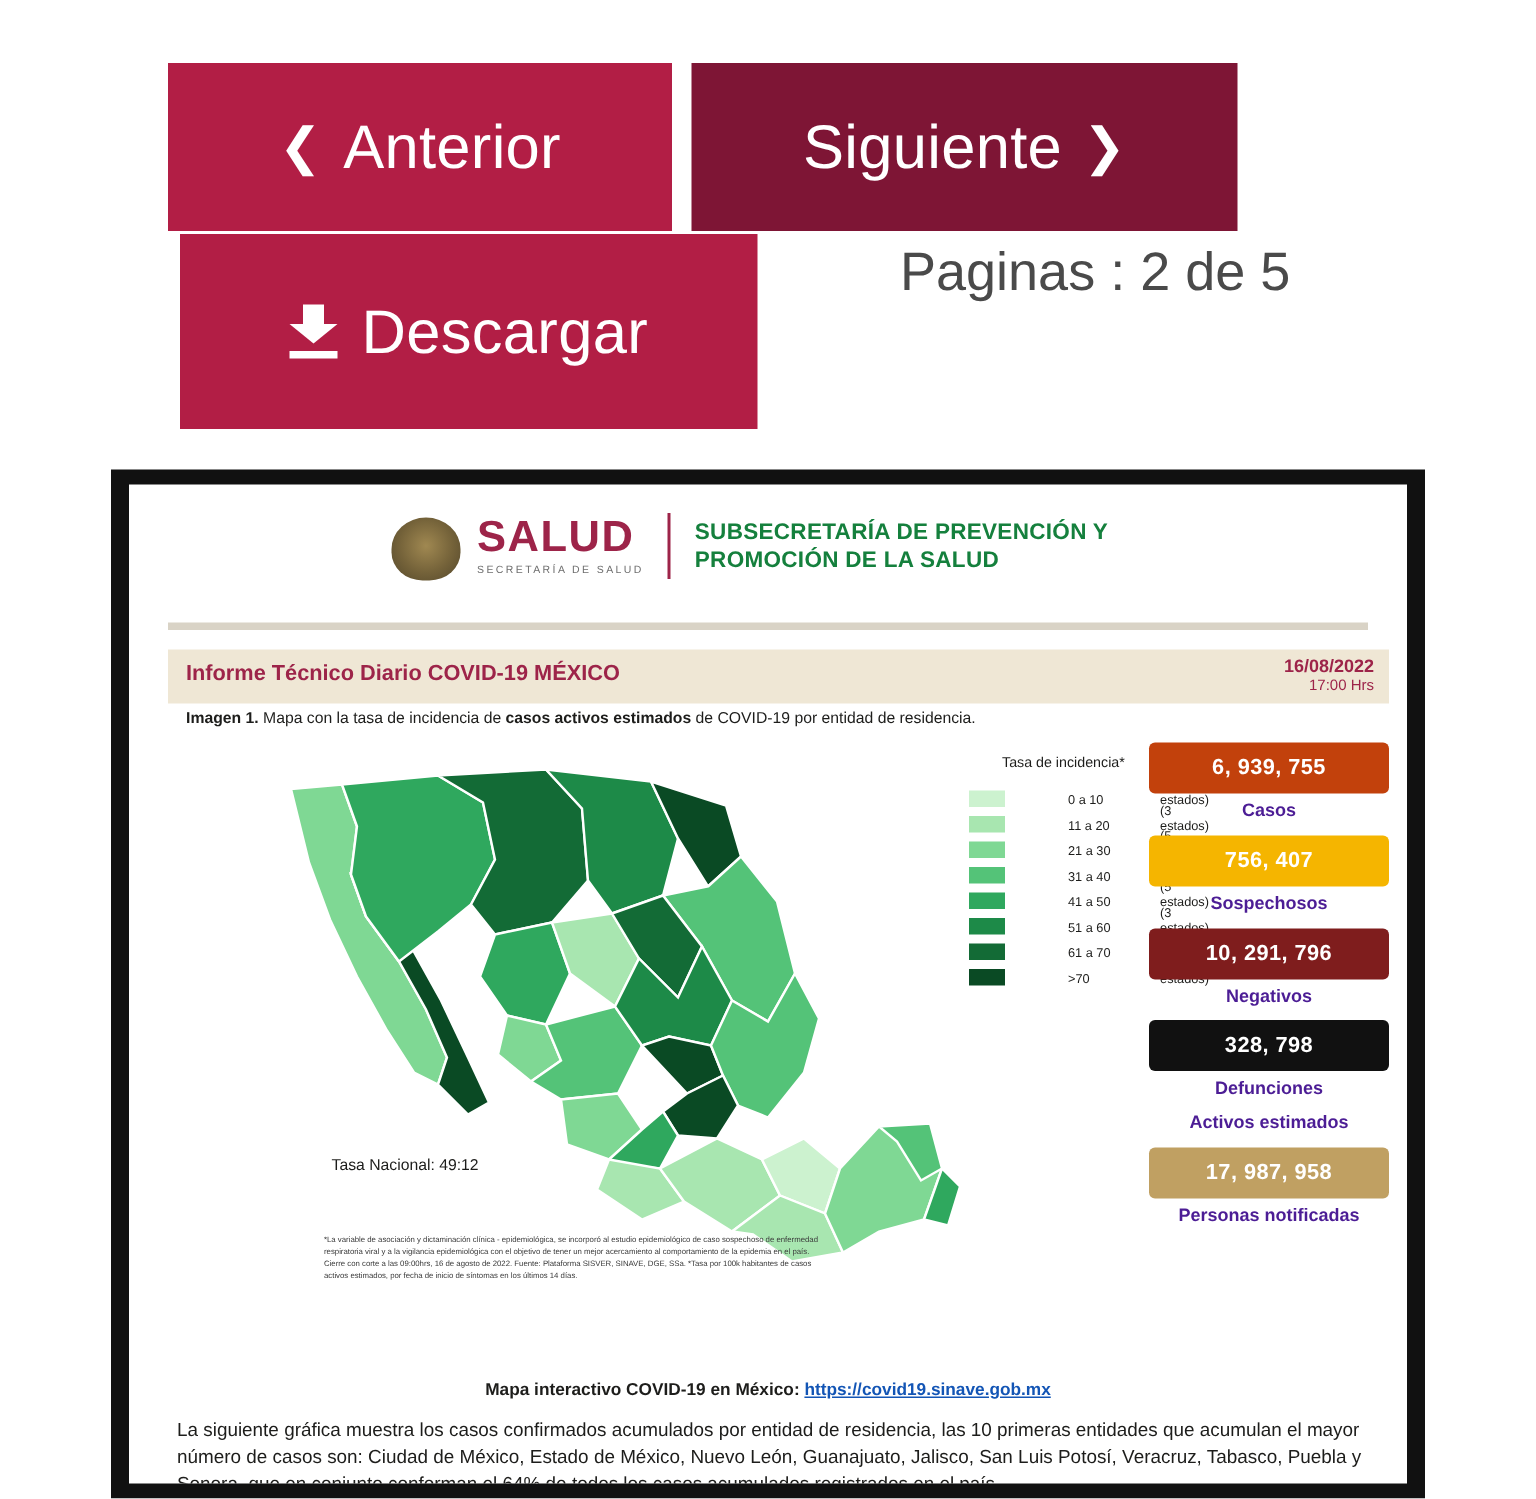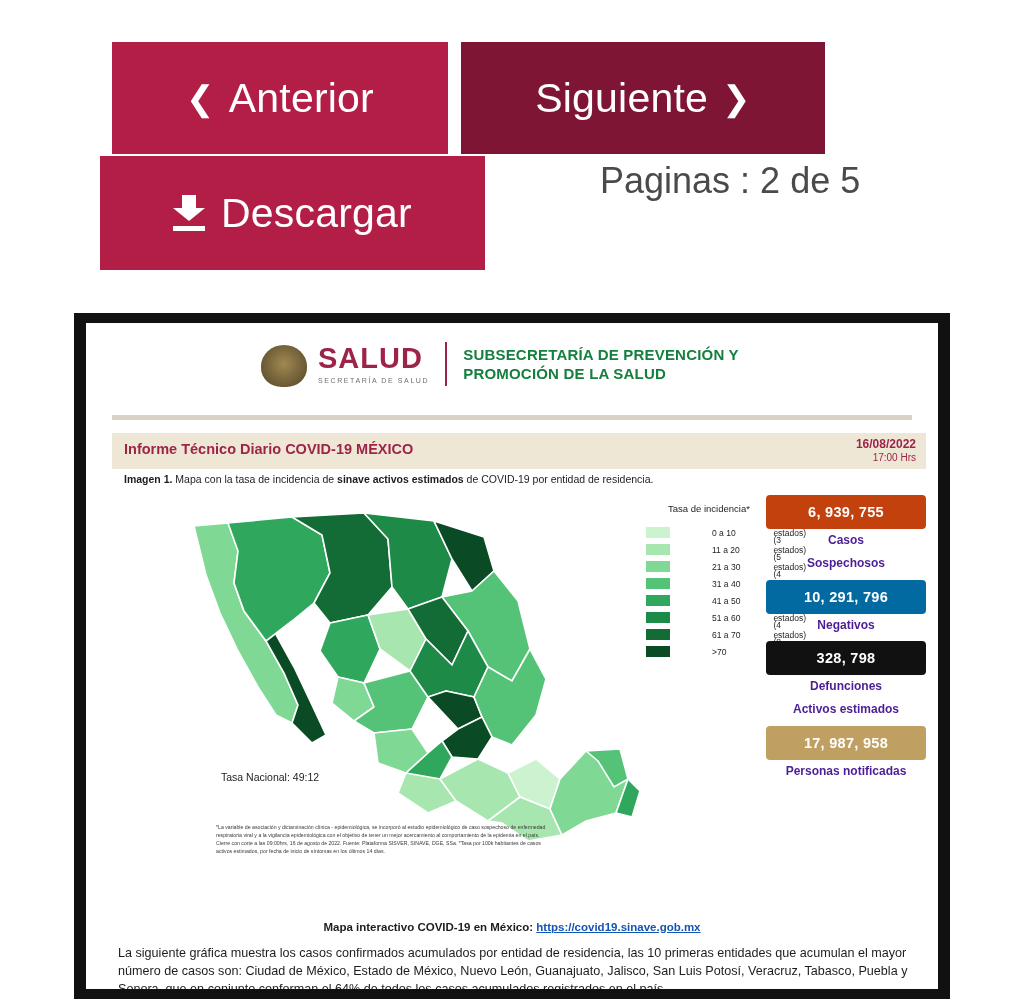--- a/index.html
+++ b/index.html
@@ -32,21 +32,21 @@
     left: 112px; top: 42px; width: 336px; height: 112px;
     background: #b21e45;
     font-size: 41px;
   }
   .btn-next {
     left: 461px; top: 42px; width: 364px; height: 112px;
     background: #7e1535;
     font-size: 41px;
   }
   .btn-download {
-    left: 100px; top: 156px; width: 385px; height: 114px;
+    left: 120px; top: 156px; width: 385px; height: 130px;
     background: #b21e45;
     font-size: 41px;
   }
   .chev { font-size: 34px; line-height: 1; display: inline-block; }
   .dl-icon { display: inline-block; width: 34px; height: 36px; position: relative; }
   .dl-icon::before {
     content: "";
     position: absolute; left: 9px; top: 0; width: 14px; height: 15px; background: #fff;
   }
   .dl-icon::after {
@@ -207,21 +207,21 @@
 
       <div class="band">
         <div class="band-title">Informe Técnico Diario COVID-19 MÉXICO</div>
         <div class="band-date">
           <div>16/08/2022</div>
           <div class="hrs">17:00 Hrs</div>
         </div>
       </div>
 
       <div class="imagen-line">
-        <b>Imagen 1.</b><span> Mapa con la tasa de incidencia de </span><b>sinave activos estimados</b><span> de COVID-19 por entidad de residencia.</span>
+        <b>Imagen 1.</b><span> Mapa con la tasa de incidencia de </span><b>casos activos estimados</b><span> de COVID-19 por entidad de residencia.</span>
       </div>
 
       <div class="map-area">
         <svg class="map-svg" viewBox="0 0 540 420">
 
           <path d="M78 35 L112 32 L122 60 L118 92 L128 120 L150 150 L168 182 L182 214 L176 232 L160 224 L142 196 L122 160 L104 122 L90 84 Z" fill="#7fd894" stroke="#ffffff" stroke-width="1.6"></path>
           <path d="M118 92 L128 120 L150 150 L168 182 L182 214 L176 232 L196 252 L210 244 L196 214 L178 176 L158 140 L142 106 Z" fill="#0a4a24" stroke="#ffffff" stroke-width="1.6"></path>
 
           <path d="M112 32 L176 26 L206 44 L214 82 L198 112 L176 130 L150 150 L128 120 L118 92 L122 60 Z" fill="#2fa85e" stroke="#ffffff" stroke-width="1.6"></path>
           <path d="M176 26 L248 22 L272 48 L276 96 L252 124 L214 132 L198 112 L214 82 L206 44 Z" fill="#136b36" stroke="#ffffff" stroke-width="1.6"></path>
@@ -303,23 +303,24 @@
           <span class="legend-swatch" style="background:#0a4a24"></span>
           <span class="legend-range">&gt;70</span>
           <span class="legend-count">(8 estados)</span>
         </div>
       </div>
 
       <div class="stats">
         <div class="stat-box" style="background:#c2410c">6, 939, 755</div>
         <div class="stat-label">Casos</div>
 
+        <div class="stat-box" style="background:#f5b500">756, 407</div>
         <div class="stat-label">Sospechosos</div>
 
-        <div class="stat-box" style="background:#0369a1">10, 291, 796</div>
+        <div class="stat-box" style="background:#7f1d1d">10, 291, 796</div>
         <div class="stat-label">Negativos</div>
 
         <div class="stat-box" style="background:#111111">328, 798</div>
         <div class="stat-label">Defunciones</div>
 
         <div class="stat-label">Activos estimados</div>
 
         <div class="stat-box" style="background:#c0a062">17, 987, 958</div>
         <div class="stat-label">Personas notificadas</div>
       </div>

